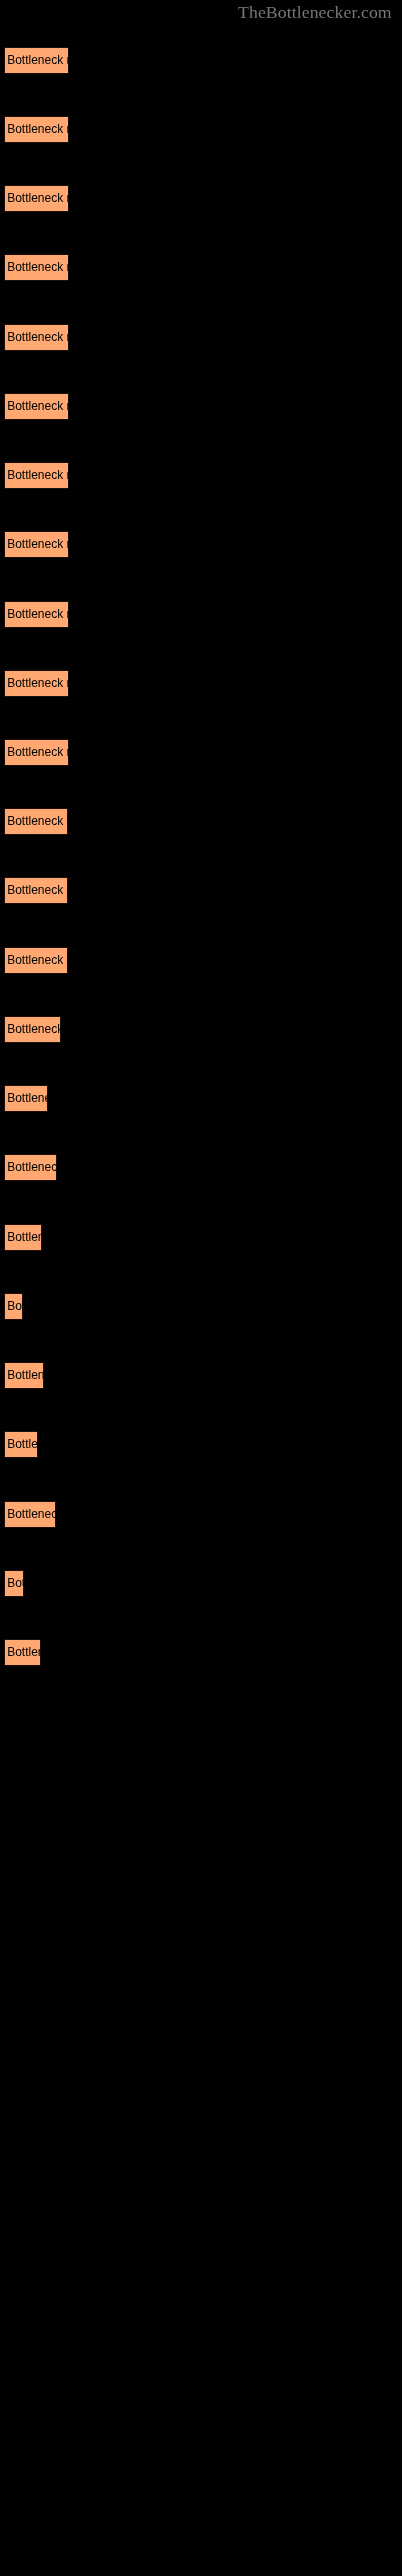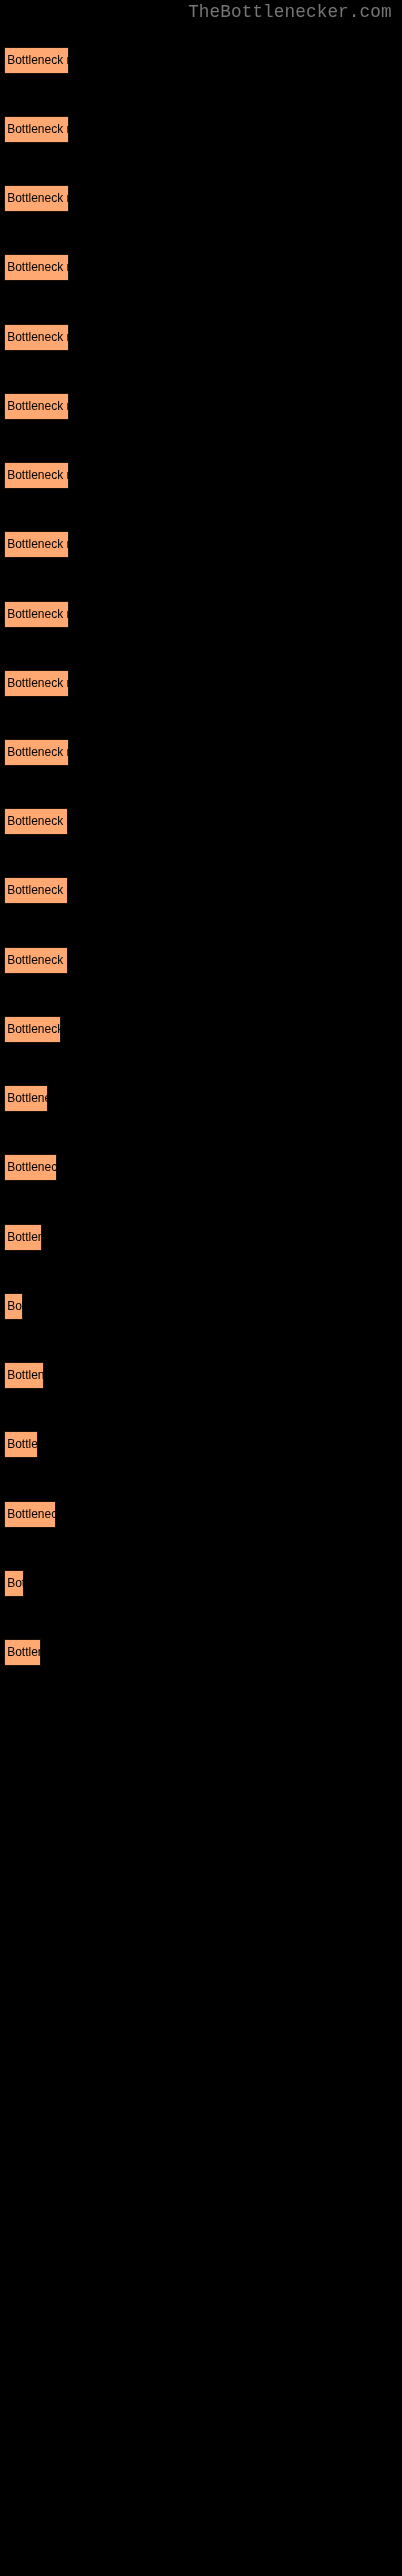--- a/index.html
+++ b/index.html
@@ -18,21 +18,21 @@
     position: absolute;
     inset: 0;
     width: 403px;
     height: 2576px;
     background: #000000;
   }
   #site-title {
     position: absolute;
     right: 11.3px;
     top: 1.6px;
-    font-family: Liberation Mono, monospace;
+    font-family: Liberation Serif, serif;
     font-size: 17.7px;
     line-height: 21px;
     color: #767676;
     letter-spacing: 0.1px;
     white-space: nowrap;
     user-select: none;
     margin-left: 25px;
   }
   #bars-layer {
     position: absolute;

